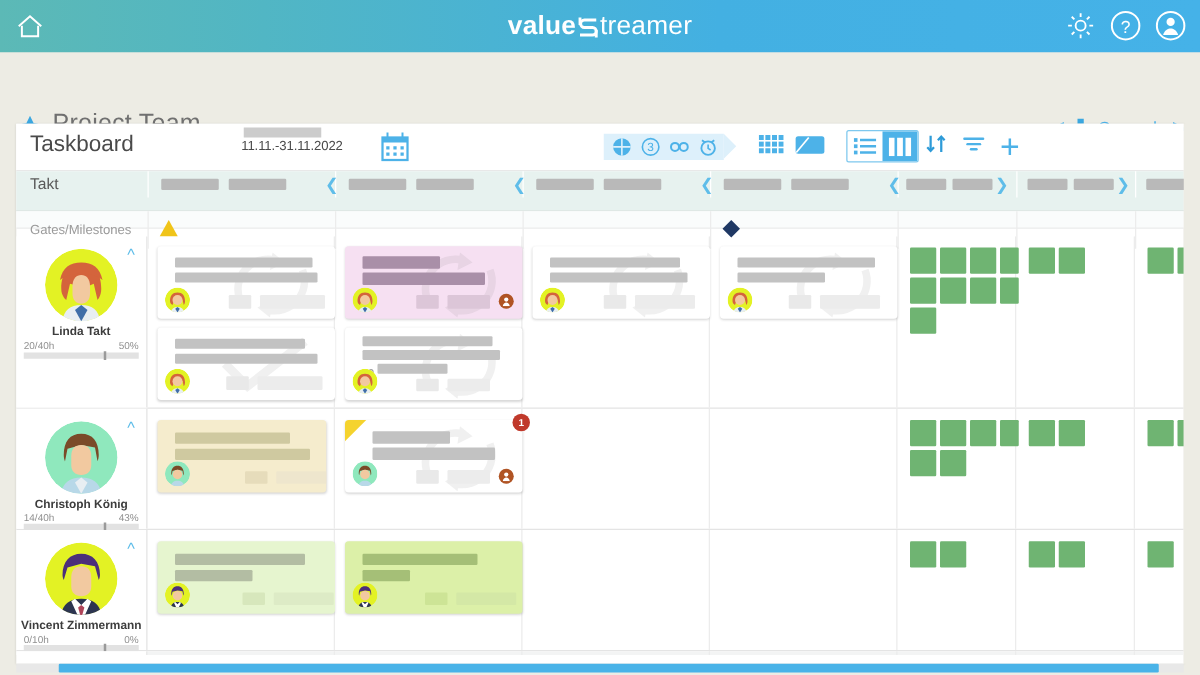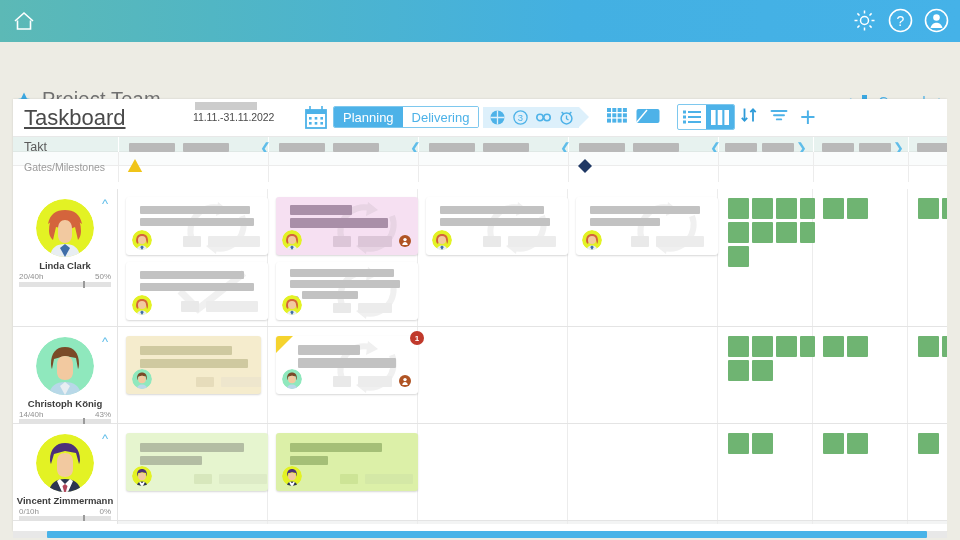--- a/index.html
+++ b/index.html
@@ -55,21 +55,21 @@
   .headrule { position: absolute; left: 20px; right: 20px; top: 95px; height: 1px; background: #dedcd2; }
 
   
   .board {
     position: absolute; left: 13px; top: 99px; width: 934px; height: 432px;
     background: #ffffff; box-shadow: 0 0 2px rgba(0,0,0,.12);
   }
 
   
   .toolbar { position: relative; height: 38px; border-bottom: 1px solid #e8e8e8; background: #fff; }
-  .tb-title { position: absolute; left: 11px; top: 6px; font-size: 22px; color: #4a4a4a; text-decoration: underline; }
+  .tb-title { position: absolute; left: 11px; top: 6px; font-size: 18px; color: #4a4a4a; }
   .tb-daterange { position: absolute; left: 180px; top: 3px; width: 92px; }
   .tb-daterange .phbar { width: 62px; height: 8px; background: #cccccc; margin: 0 auto 1px 2px; }
   .tb-daterange .dates { font-size: 10.5px; color: #4a4a4a; letter-spacing: -.1px; }
   .cal-icon { position: absolute; left: 290px; top: 6px; width: 26px; height: 25px; }
   .segctl {
     position: absolute; left: 320px; top: 7px; height: 22px;
     display: flex; border: 1px solid #7ec8ee; border-radius: 2px; overflow: hidden;
   }
   .segctl div { font-size: 13px; padding: 2.5px 9px 3px; }
   .seg-on { background: #4db2e8; color: #fff; }
@@ -90,21 +90,21 @@
     border: 1px solid #7ec8ee; border-radius: 2px; height: 26px; overflow: hidden;
   }
   .vt-item { width: 28px; display: flex; align-items: center; justify-content: center; }
   .vt-on { background: #4db2e8; }
   .tb-right { position: absolute; left: 727px; top: 7px; display: flex; align-items: center; gap: 12px; }
   .srchwrap { display: flex; align-items: center; gap: 5px; border-bottom: 1px solid #7ec8ee; padding-bottom: 2px; width: 112px; }
   .srch-text { font-size: 13px; color: #6fc2ee; }
   .plus-btn { font-size: 27px; color: #4db2e8; line-height: .7; font-weight: 300; }
 
   
-  .taktrow { position: relative; height: 15px; background: #e7f2ef; border-bottom: 1px solid #dfe8e5; }
+  .taktrow { position: relative; height: 32px; background: #e7f2ef; border-bottom: 1px solid #dfe8e5; }
   .takt-label { position: absolute; left: 11px; top: 3px; font-size: 12.5px; color: #5a5a5a; }
   .colhead {
     position: absolute; top: 0; height: 21px; display: flex; align-items: center;
     border-left: 1px solid #ffffff;
   }
   .colhead .ph { height: 9px; background: #b9b9b9; border-radius: 1px; }
   .ch-left { color: #5fbde9; font-size: 13px; font-weight: 300; }
   .ch-right { color: #5fbde9; font-size: 13px; font-weight: 300; }
 
   
@@ -155,20 +155,28 @@
 
 <div class="app">
 
   <div class="topbar">
     <span class="home-icon">
       <svg width="24" height="22" viewBox="0 0 24 22">
           <path d="M3 11 L12 3 L21 11" fill="none" stroke="#fff" stroke-width="1.6"></path>
           <path d="M5.5 10.5 V19 H18.5 V10.5" fill="none" stroke="#fff" stroke-width="1.6"></path>
         </svg>
     </span>
+    <div class="brand">
+      <span class="b1">value</span>
+        <span class="sGlyph"><svg width="19" height="21" viewBox="0 0 19 21">
+            <path d="M16 4 H6.5 a3 3 0 0 0 0 6 H13 a3 3 0 0 1 0 6 H3" fill="none" stroke="#fff" stroke-width="2.3"></path>
+            <path d="M3 2 V8 M16 12 V18" stroke="#fff" stroke-width="2.3" fill="none"></path>
+          </svg></span>
+        <span class="b2">treamer</span>
+    </div>
     <div class="topright">
       <span class="tr-icon">
         <svg width="27" height="27" viewBox="0 0 27 27">
             <g fill="none" stroke="#fff" stroke-width="1.5">
               <circle cx="13.5" cy="13.5" r="4"></circle>
               <path d="M13.5 3.5v3M13.5 20.5v3M3.5 13.5h3M20.5 13.5h3M6.4 6.4l2.1 2.1M18.5 18.5l2.1 2.1M20.6 6.4l-2.1 2.1M8.5 18.5l-2.1 2.1"></path>
             </g>
           </svg>
       </span>
       <span class="tr-icon">
@@ -248,24 +256,20 @@
           <g fill="#4db2e8">
               <rect x="6" y="12" width="2.6" height="2.6"></rect>
               <rect x="11.7" y="12" width="2.6" height="2.6"></rect>
               <rect x="17.4" y="12" width="2.6" height="2.6"></rect>
               <rect x="6" y="17" width="2.6" height="2.6"></rect>
               <rect x="11.7" y="17" width="2.6" height="2.6"></rect>
               <rect x="17.4" y="17" width="2.6" height="2.6"></rect>
             </g>
         </svg>
       </span>
-      <div class="segctl">
-        <div class="seg-on">Planning</div>
-        <div class="seg-off">Delivering</div>
-      </div>
       <div class="statuschip">
         <span class="sc-ic"><svg width="17" height="17" viewBox="0 0 17 17">
               <circle cx="8.5" cy="8.5" r="7" fill="#4db2e8"></circle>
               <path d="M8.5 1.5v14M1.5 8.5h14" stroke="#ddf0fb" stroke-width="1.3"></path>
             </svg></span>
         <span class="sc-ic"><svg width="17" height="17" viewBox="0 0 17 17">
               <circle cx="8.5" cy="8.5" r="6.6" fill="none" stroke="#4db2e8" stroke-width="1.3"></circle>
               <text x="8.5" y="12.2" text-anchor="middle" font-size="9.5" font-family="Liberation Sans, sans-serif" fill="#4db2e8">3</text>
             </svg></span>
         <span class="sc-ic"><svg width="17" height="17" viewBox="0 0 17 17">
@@ -417,21 +421,21 @@
           <div class="avatar">
             <svg width="58" height="58" viewBox="0 0 58 58">
               <circle cx="29" cy="29" r="29" fill="#e3f224"></circle>
               <path d="M13 32c0-13 6-20 16-20s16 7 16 20c0 6-3 9-3 9l-3-13-7 3-12-3-3 13s-4-3-4-9z" fill="#d4643c"></path>
               <path d="M22 30c0-6 3-9 7-9s7 3 7 9v6c0 5-3 8-7 8s-7-3-7-8z" fill="#f2c9a0"></path>
               <path d="M14 58c1-9 6-13 15-13s14 4 15 13z" fill="#e8eef2"></path>
               <path d="M29 45l-5 4 5 9 5-9z" fill="#3f6ea8"></path>
               <path d="M12 25c2-10 8-14 17-14s15 4 17 14c-5-4-11-5-17-5s-12 1-17 5z" fill="#d4643c"></path>
             </svg>
           </div>
-          <span class="av-name" style="top:71px">Linda Clark</span>
+          <span class="av-name" style="top:71px">Linda Takt</span>
           <span class="av-stats" style="top:83px">
             <span>20/40h</span>
             <span>50%</span>
           </span>
           <span class="av-prog" style="top:93px">
             <span class="fill" style="width:50%"></span>
             <span class="marker" style="left:70%"></span>
           </span>
         </div>
 

